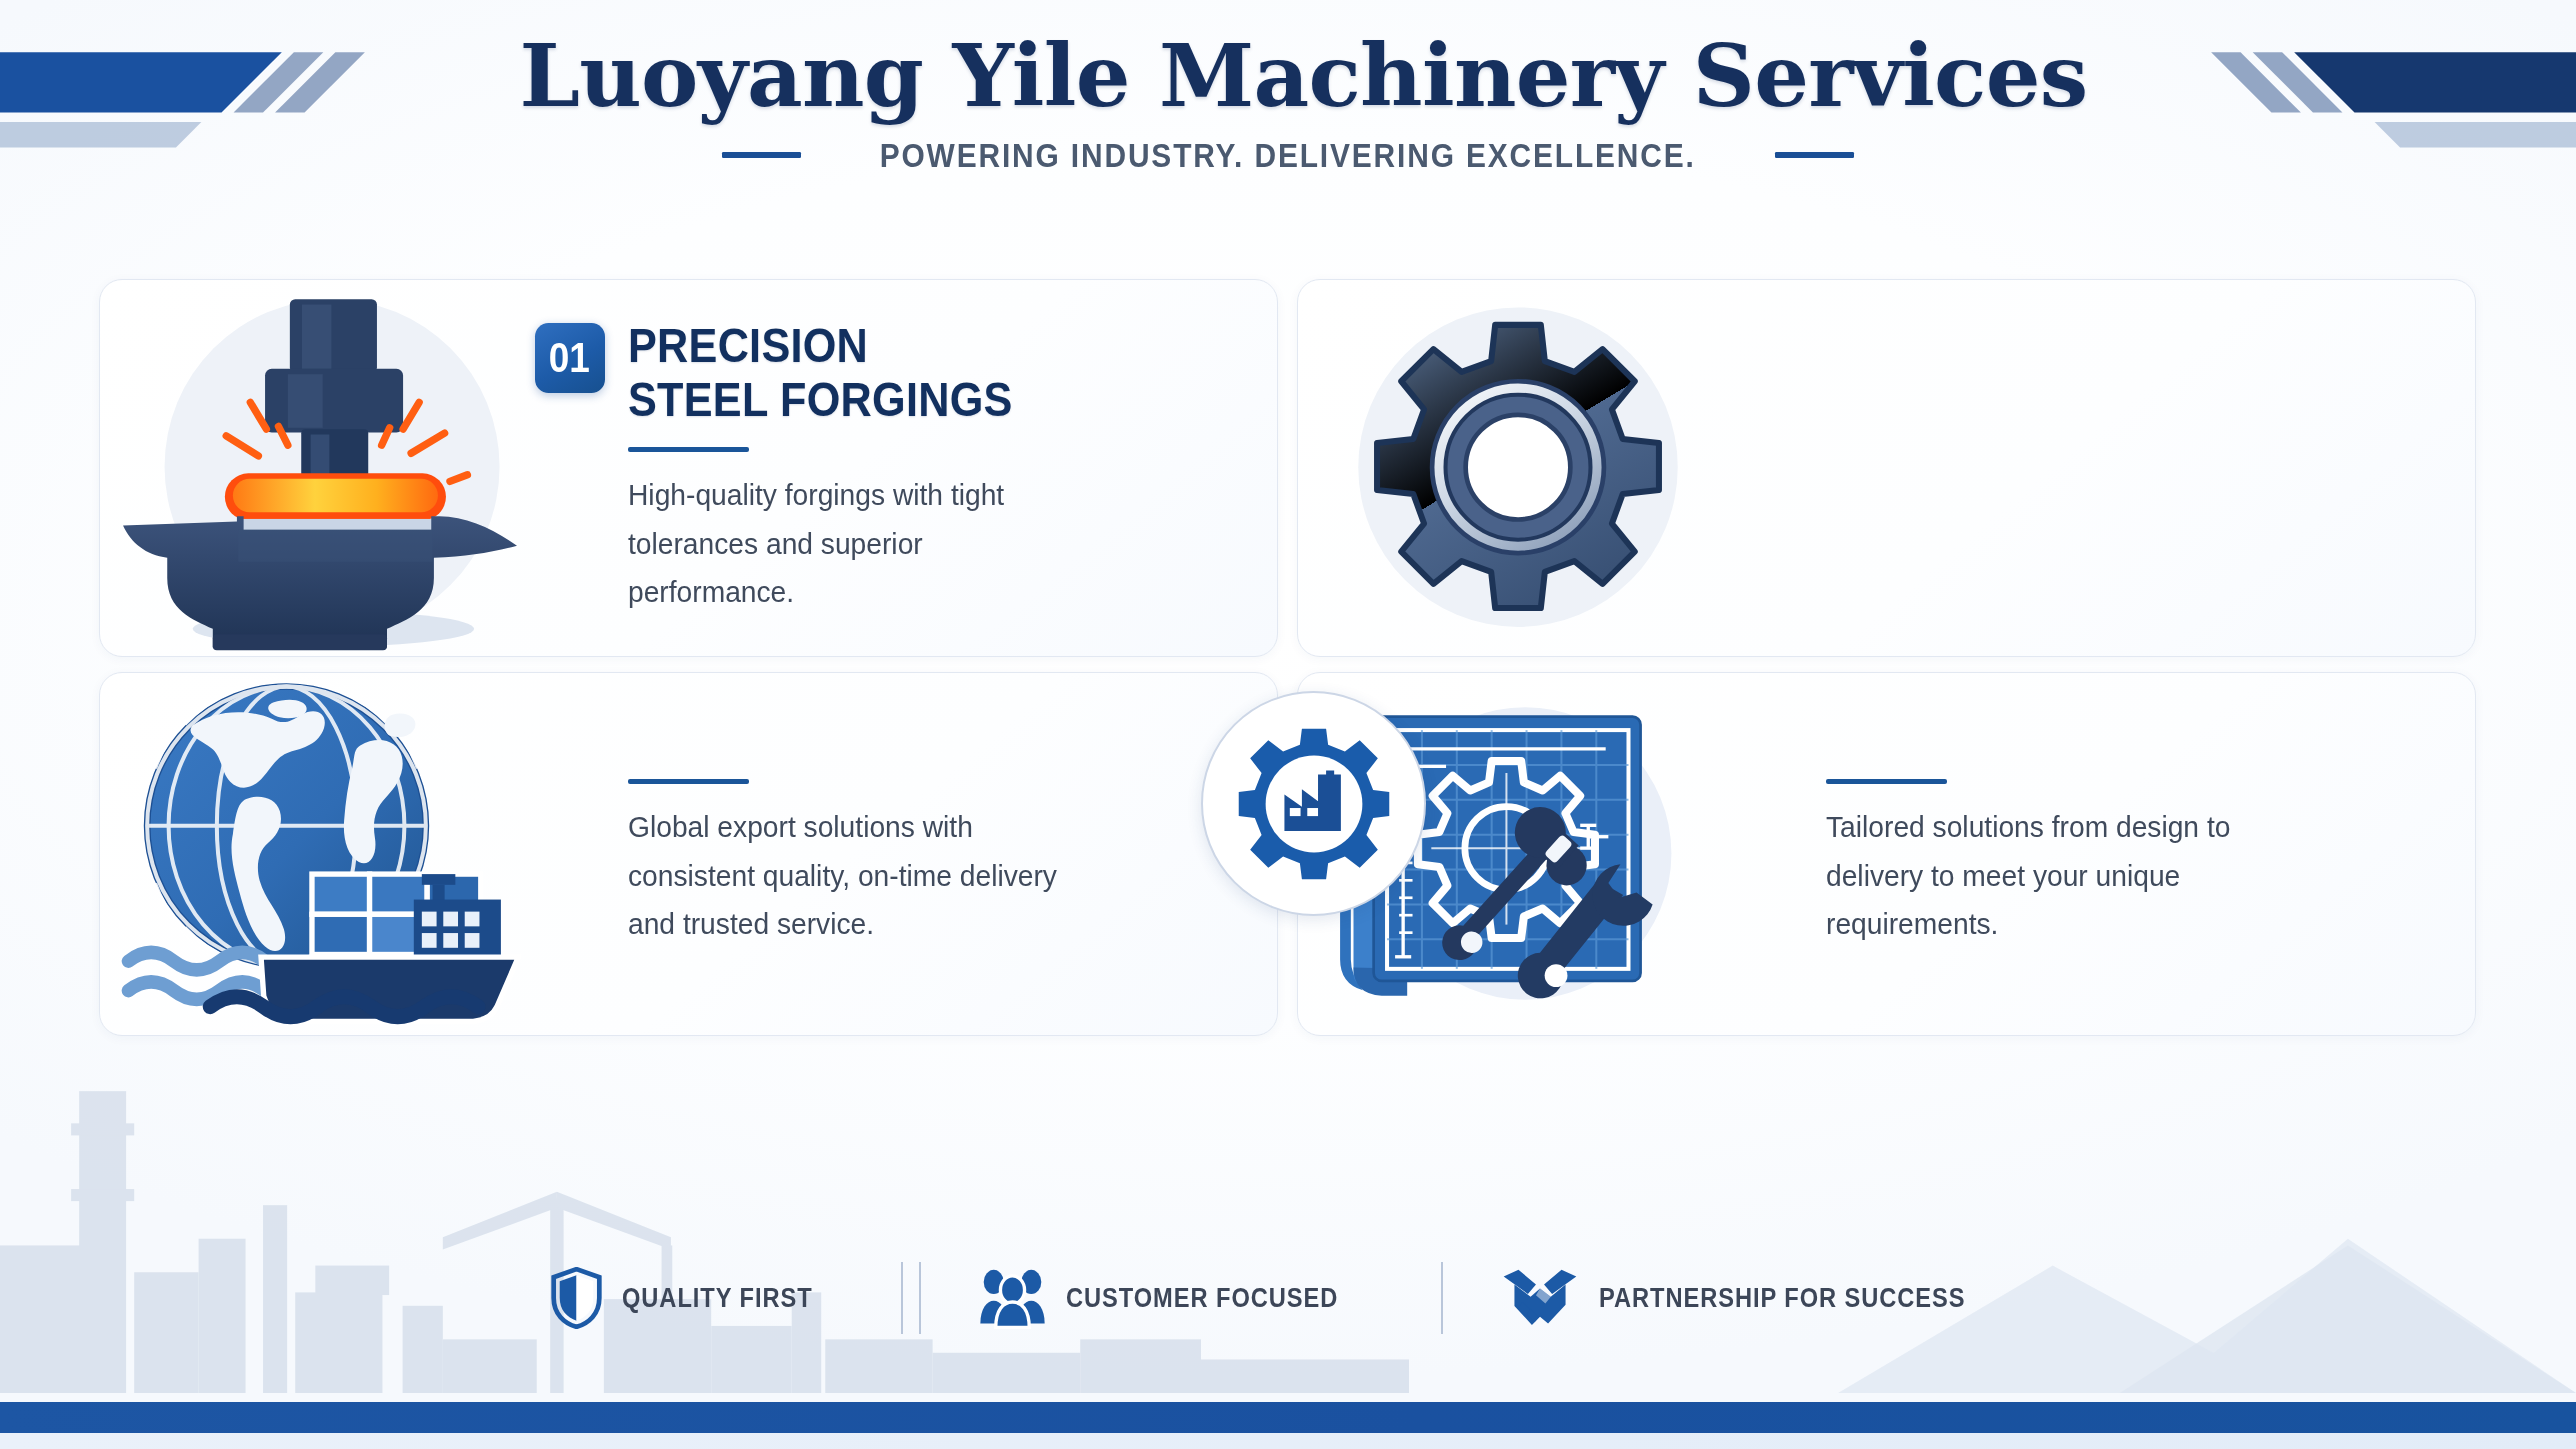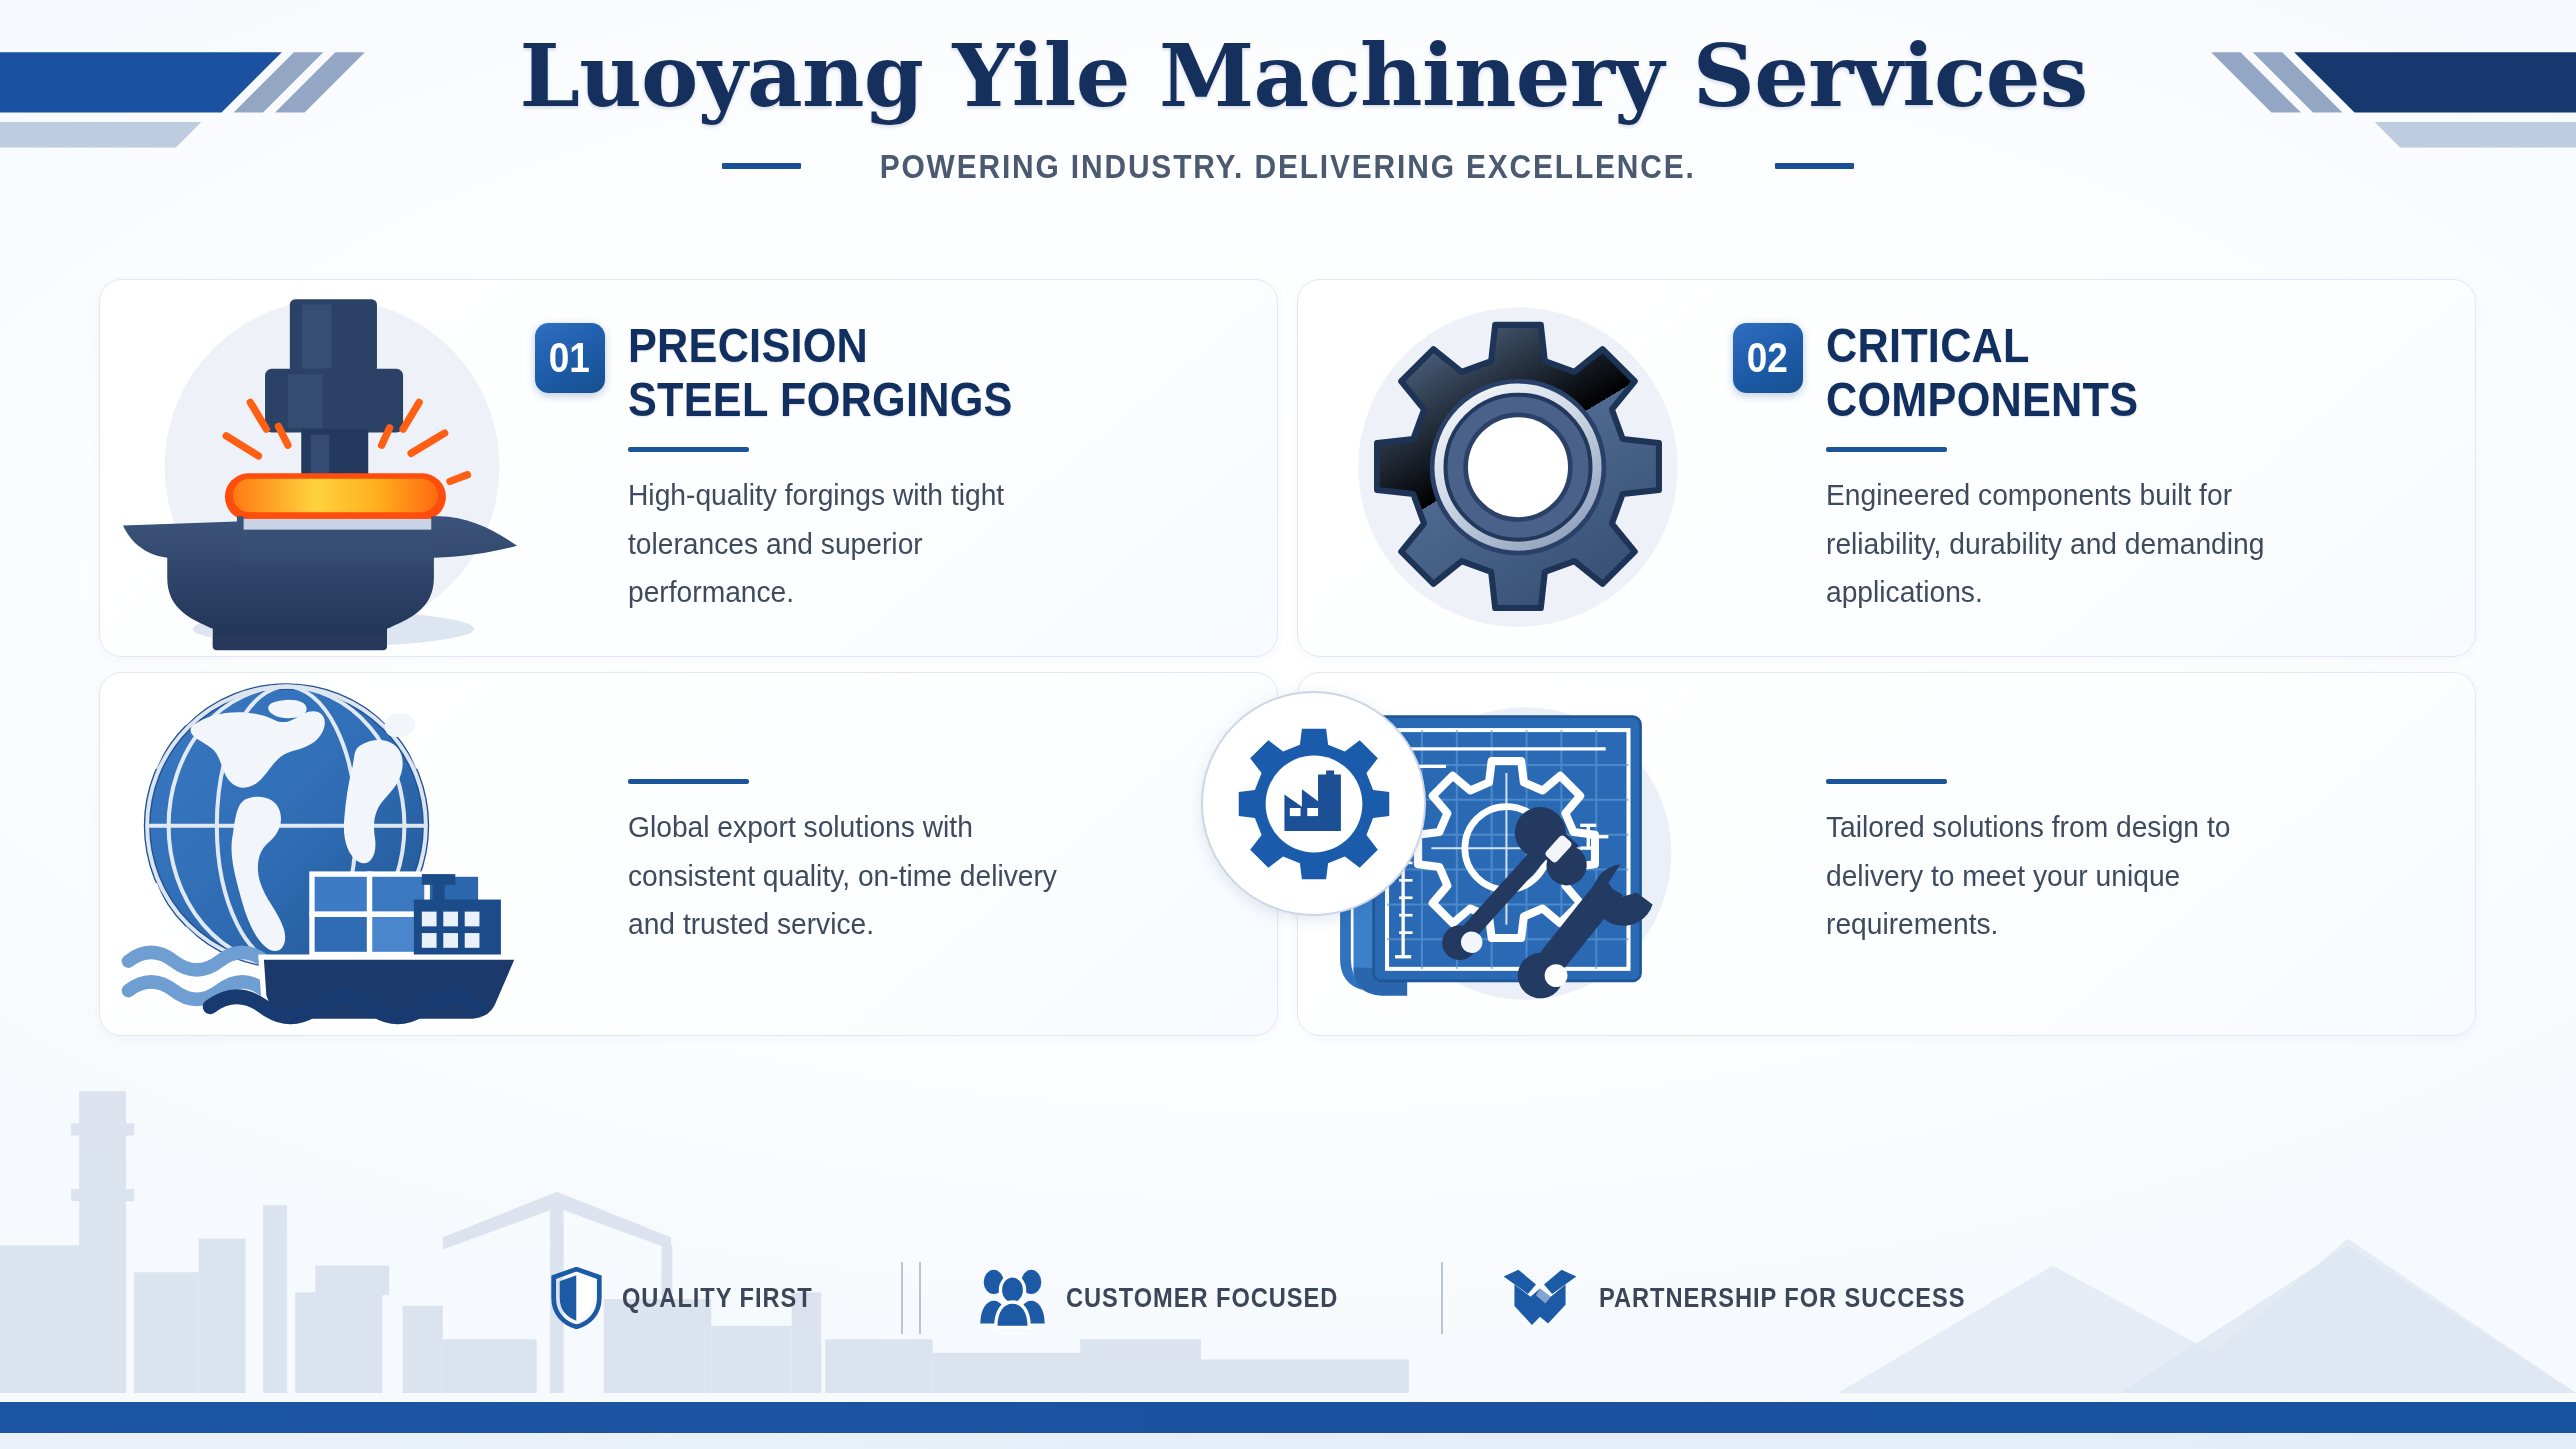--- a/index.html
+++ b/index.html
@@ -25,21 +25,21 @@
     font-family:"DejaVu Serif","Liberation Serif",serif;
     font-weight:700;
     font-size:86px;
     letter-spacing:-0.7px;
     color:#16305e;
     line-height:1.06;
     text-shadow:0 2px 3.4px rgba(20,45,95,.16);
     white-space:nowrap;
     margin-left:31px;
   }
-  .subwrap{display:flex;align-items:center;justify-content:center;gap:23px;margin-top:26px;}
+  .subwrap{display:flex;align-items:center;justify-content:center;gap:23px;margin-top:15px;}
   .subrule{width:79px;height:6px;background:#1a4f96;border-radius:1.3px;}
   .subtitle{
     font-size:34px;font-weight:700;letter-spacing:2.1px;
     color:#4b5a70;
     font-stretch:condensed;
     transform:scaleX(.88);transform-origin:center;
     white-space:nowrap;
   }
 
   
@@ -235,33 +235,20 @@
           <g transform="translate(280,258)">
             <g stroke="#1d3457" stroke-width="9" stroke-linejoin="round" fill="url(#gearg)">
               <path d="M-34,-212 L34,-212 L40,-158 L84,-142 L126,-176 L174,-128 L140,-86 L156,-42 L210,-36 L210,34 L156,40 L140,84 L174,126 L126,174 L84,140 L40,156 L34,210 L-34,210 L-40,156 L-84,140 L-126,174 L-174,126 L-140,84 L-156,40 L-210,34 L-210,-36 L-156,-42 L-140,-86 L-174,-128 L-126,-176 L-84,-142 L-40,-158 Z"></path>
             </g>
             <circle r="128" fill="url(#silverg)" stroke="#2a4068" stroke-width="7"></circle>
             <circle r="108" fill="#4a628a" stroke="#22385d" stroke-width="6"></circle>
             <circle r="78" fill="#ffffff" stroke="#2b4167" stroke-width="7"></circle>
           </g>
         </svg>
       </div>
-      <div class="card-body">
-        <div class="head-row">
-          <div class="numbadge">
-            <span>02</span>
-          </div>
-          <div class="card-title">
-            <div>CRITICAL</div>
-            <div>COMPONENTS</div>
-          </div>
-        </div>
-        <div class="t-rule"></div>
-        <div class="card-desc">Engineered components built for reliability, durability and demanding applications.</div>
-      </div>
     </div>
 
     <div class="card">
       <div class="card-art">
         <svg width="402" height="362" viewBox="0 0 600 540">
           <defs>
             <linearGradient id="globeg" x1="0" y1="0" x2="1" y2="1">
               <stop offset="0%" stop-color="#3a7ac4"></stop>
               <stop offset="55%" stop-color="#2f6cb4"></stop>
               <stop offset="100%" stop-color="#20548f"></stop>

